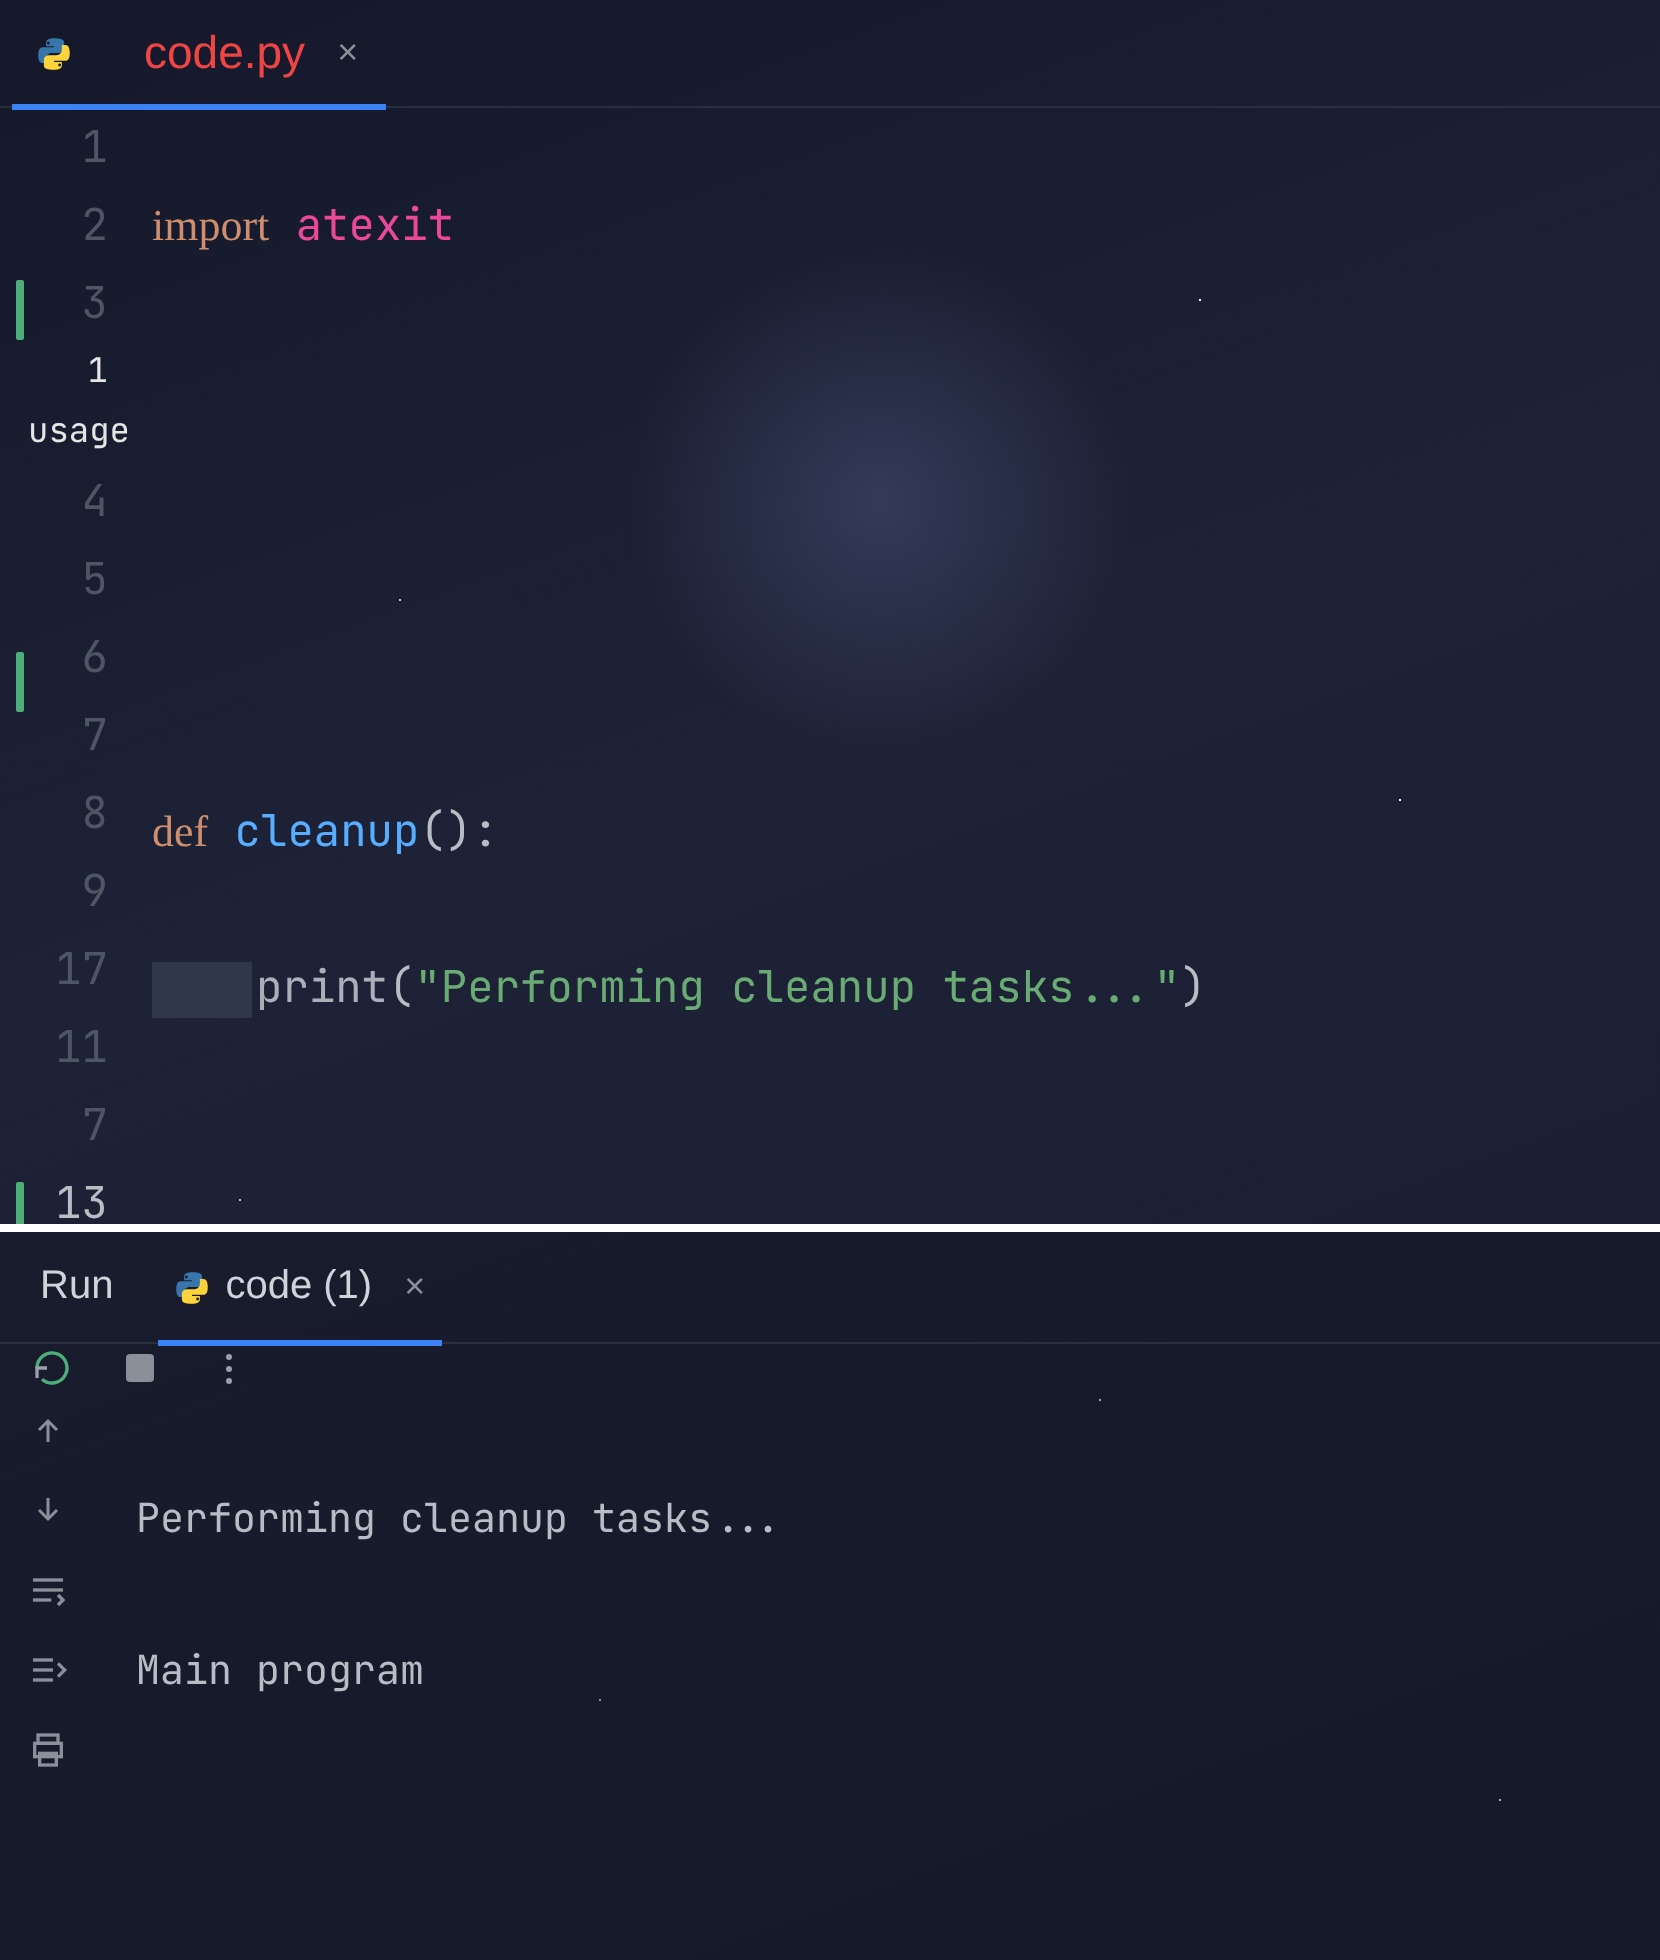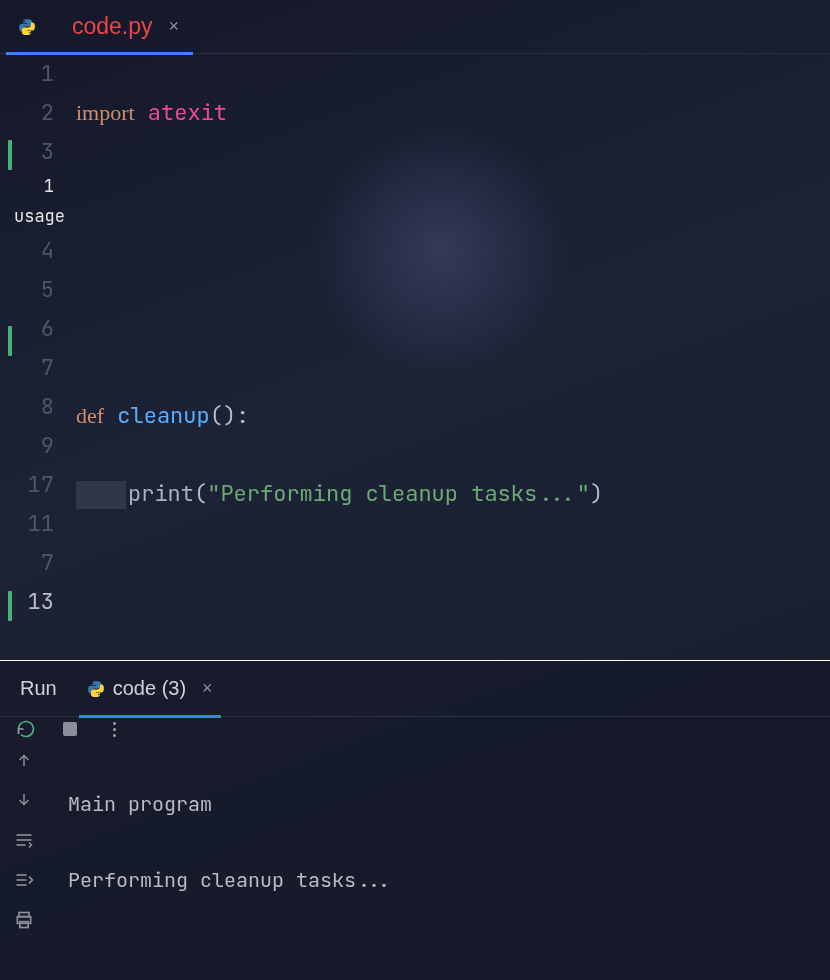--- a/index.html
+++ b/index.html
@@ -37,21 +37,21 @@
   .usage-hint { color:#e5e5e5; font-size:17px; line-height:30px; padding-left:2px; }
   .kw { color:#cf8e6d;font-family:Liberation Serif, serif; }
   .fn { color:#57aeff; }
   .call2 { color:#a9b0ba; }
   .str { color:#6aab73; }
   .punc { color:#b8bcc5; }
   .plain { color:#ec4899; }
   .indent-box { display:inline-block; width:50px; height:28px; background:rgba(120,130,150,0.22); vertical-align:middle; margin-right:2px; }
   .gutter-green { position:absolute; left:8px; width:4px; height:30px; background:#4caf7a; border-radius:1px; }
   
-  .run-panel { height:320px; border-top:1px solid #ffffff; display:flex; flex-direction:column; background:rgba(18,20,32,0.35); }
+  .run-panel { height:368px; border-top:4px solid #ffffff; display:flex; flex-direction:column; background:rgba(18,20,32,0.35); }
   .run-tabs { height:56px; display:flex; align-items:center; gap:22px; padding-left:20px; border-bottom:1px solid #2a2f3f; }
   .run-title { color:#cfd3da; font-size:20px; }
   .run-tab { display:flex; align-items:center; gap:8px; height:56px; position:relative; padding:0 8px; }
   .run-tab::after { content:""; position:absolute; left:0; right:0; bottom:-1px; height:3px; background:#3b82f6; }
   .run-tab-label { color:#cfd3da; font-size:20px; }
   .run-toolbar { height:40px; display:flex; align-items:center; gap:20px; padding-left:14px; }
   .tb-btn { color:#9aa0aa; display:flex; align-items:center; justify-content:center; width:24px; height:24px; cursor:pointer; }
   .stop-sq { width:14px; height:14px; background:#8a8f99; border-radius:2px; }
   .dots { display:flex; flex-direction:column; gap:3px; }
   .dots span { width:3px; height:3px; background:#9aa0aa; border-radius:50%; }
@@ -116,21 +116,21 @@
 </div>
 
 <div class="run-panel">
   <div class="run-tabs">
     <span class="run-title">Run</span>
     <div class="run-tab">
       <svg class="py-icon" viewBox="0 0 32 32">
         <path fill="#3776ab" d="M16 2c-4 0-7 1-7 4v3h7v1H6c-3 0-4 3-4 7s1 7 4 7h3v-4c0-3 2-5 5-5h7c2 0 4-2 4-4V6c0-3-3-4-9-4zM11 5a1.3 1.3 0 110 2.6A1.3 1.3 0 0111 5z"></path>
         <path fill="#ffd43b" d="M16 30c4 0 7-1 7-4v-3h-7v-1h10c3 0 4-3 4-7s-1-7-4-7h-3v4c0 3-2 5-5 5h-7c-2 0-4 2-4 4v5c0 3 3 4 9 4zm5-3a1.3 1.3 0 110-2.6 1.3 1.3 0 010 2.6z"></path>
       </svg>
-      <span class="run-tab-label">code (3)</span>
+      <span class="run-tab-label">code (1)</span>
       <span class="close-x">×</span>
     </div>
   </div>
   <div class="run-toolbar">
     <span class="tb-btn">
       <svg width="20" height="20" viewBox="0 0 24 24" fill="none" stroke="#4caf7a" stroke-width="2">
           <path d="M3 12a9 9 0 1 1 3 6.7"></path>
           <polyline points="3 18 3 12 9 12" stroke="#9aa0aa"></polyline>
         </svg>
     </span>
@@ -177,19 +177,19 @@
       </span>
       <span class="side-ic">
         <svg width="20" height="20" viewBox="0 0 24 24" fill="none" stroke="currentColor" stroke-width="2">
             <rect x="6" y="3" width="12" height="5"></rect>
             <rect x="4" y="8" width="16" height="8"></rect>
             <rect x="7" y="14" width="10" height="7"></rect>
           </svg>
       </span>
     </div>
     <div class="console">
+<div>Performing cleanup tasks...</div>
 <div>Main program</div>
-<div>Performing cleanup tasks...</div>
 
 
     </div>
   </div>
 </div>
 
 </body></html>

